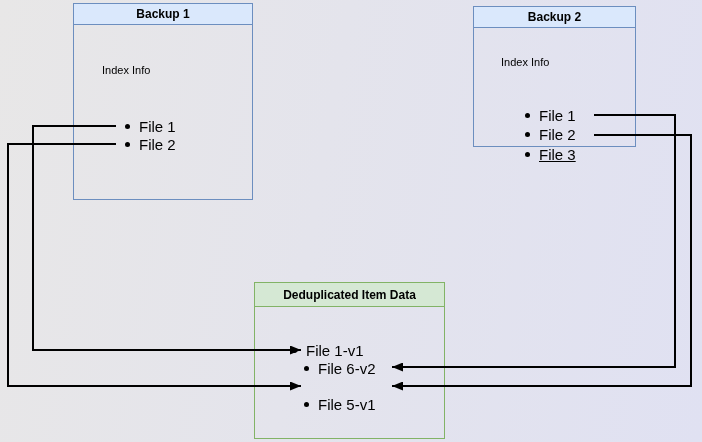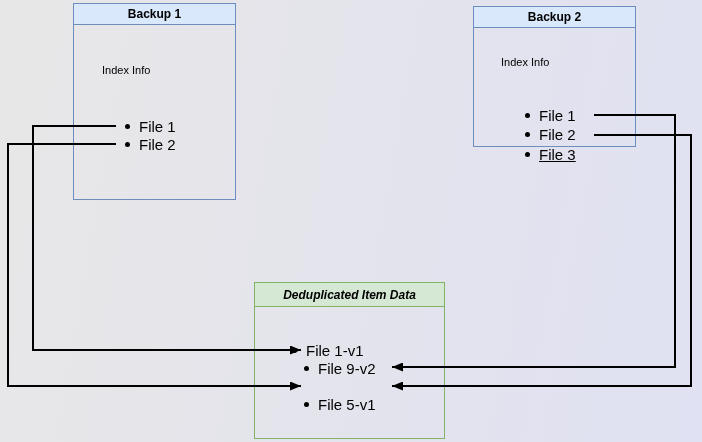--- a/index.html
+++ b/index.html
@@ -24,21 +24,21 @@
     position: absolute;
     left: 0; right: 0; top: 0;
     border-bottom: 1.5px solid;
     display: flex;
     align-items: center;
     justify-content: center;
     font-size: 12px;
     font-weight: bold;
   }
   .node.blue  .node-header { background: var(--blue-fill, #dae8fc);  border-color: var(--blue-border, #6c8ebf); }
-  .node.green .node-header { background: var(--green-fill, #d5e8d4); border-color: var(--green-border, #82b366); font-style: italic; }
+  .node.green .node-header { background: var(--green-fill, #d5e8d4); border-color: var(--green-border, #82b366); }
   .label {
     position: absolute;
     font-size: 11px;
     line-height: 18px;
     white-space: nowrap;
   }
   .li {
     position: absolute;
     display: flex;
     align-items: center;
@@ -63,21 +63,21 @@
     stroke: var(--arrow, #000);
     stroke-width: 2;
   }
   svg.wires marker path { fill: var(--arrow, #000); stroke: none; }
 </style>
 </head>
 <body>
 
 <div class="canvas">
 
-  <div class="node blue" style="left:73px; top:3px; width:163px; height:197px;">
+  <div class="node blue" style="left:73px; top:3px; width:180px; height:197px;">
     <div class="node-header" style="height:20px;">Backup 1</div>
   </div>
   <div class="label" style="left:102px; top:61px;">Index Info</div>
   <div class="li" style="left:125px; top:117px;">
     <span class="dot"></span>
     <span>File 1</span>
   </div>
   <div class="li" style="left:125px; top:135px;">
     <span class="dot"></span>
     <span>File 2</span>
@@ -102,21 +102,21 @@
 
   <div class="node green" style="left:254px; top:282px; width:191px; height:157px;">
     <div class="node-header" style="height:23px;">Deduplicated Item Data</div>
   </div>
   <div class="li" style="left:292px; top:341px;">
     <span class="dot"></span>
     <span>File 1-v1</span>
   </div>
   <div class="li" style="left:304px; top:359px;">
     <span class="dot"></span>
-    <span>File 9-v2</span>
+    <span>File 6-v2</span>
   </div>
   <div class="li" style="left:304px; top:395px;">
     <span class="dot"></span>
     <span>File 5-v1</span>
   </div>
 
   <svg class="wires" width="702" height="442" viewBox="0 0 702 442">
     <defs>
       <marker id="arrowhead" markerUnits="userSpaceOnUse" markerWidth="12" markerHeight="9" refX="11" refY="4.5" orient="auto">
         <path d="M0,0 L11,4.5 L0,9 Z"></path>

